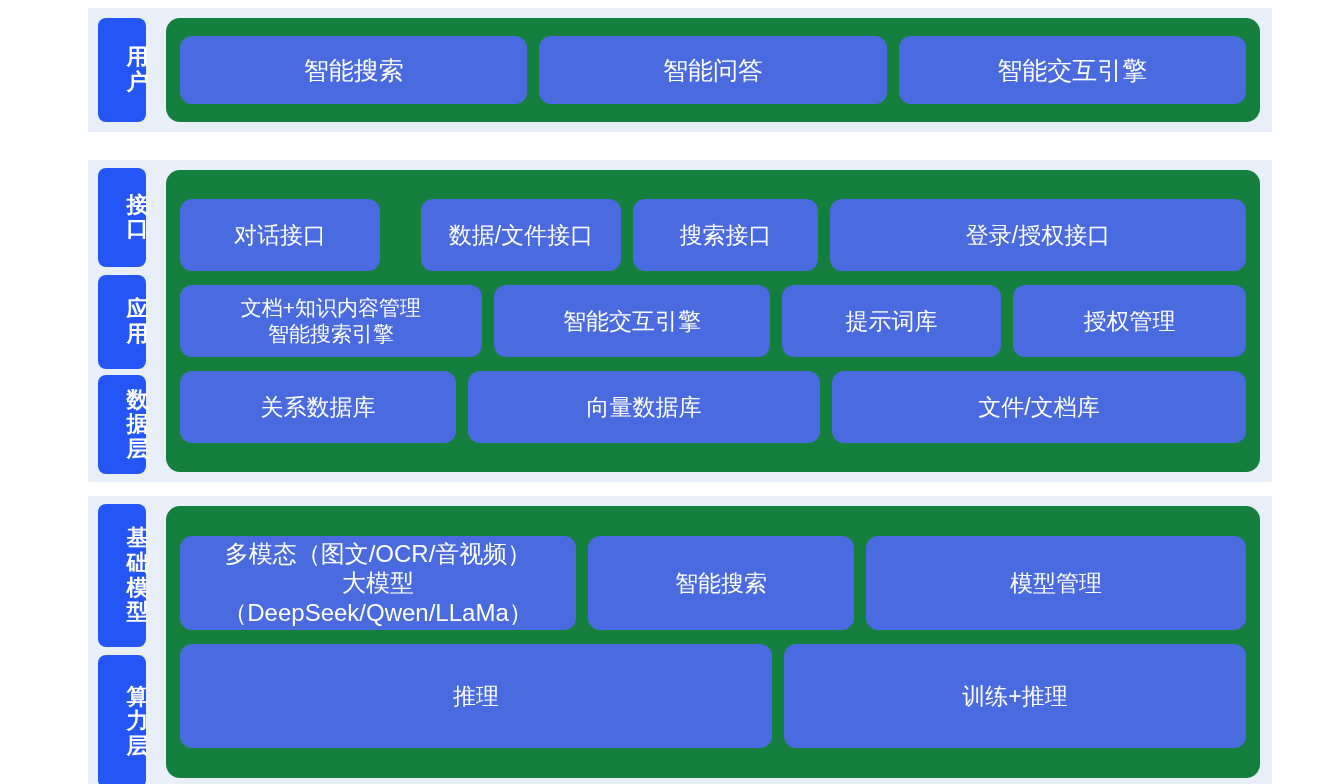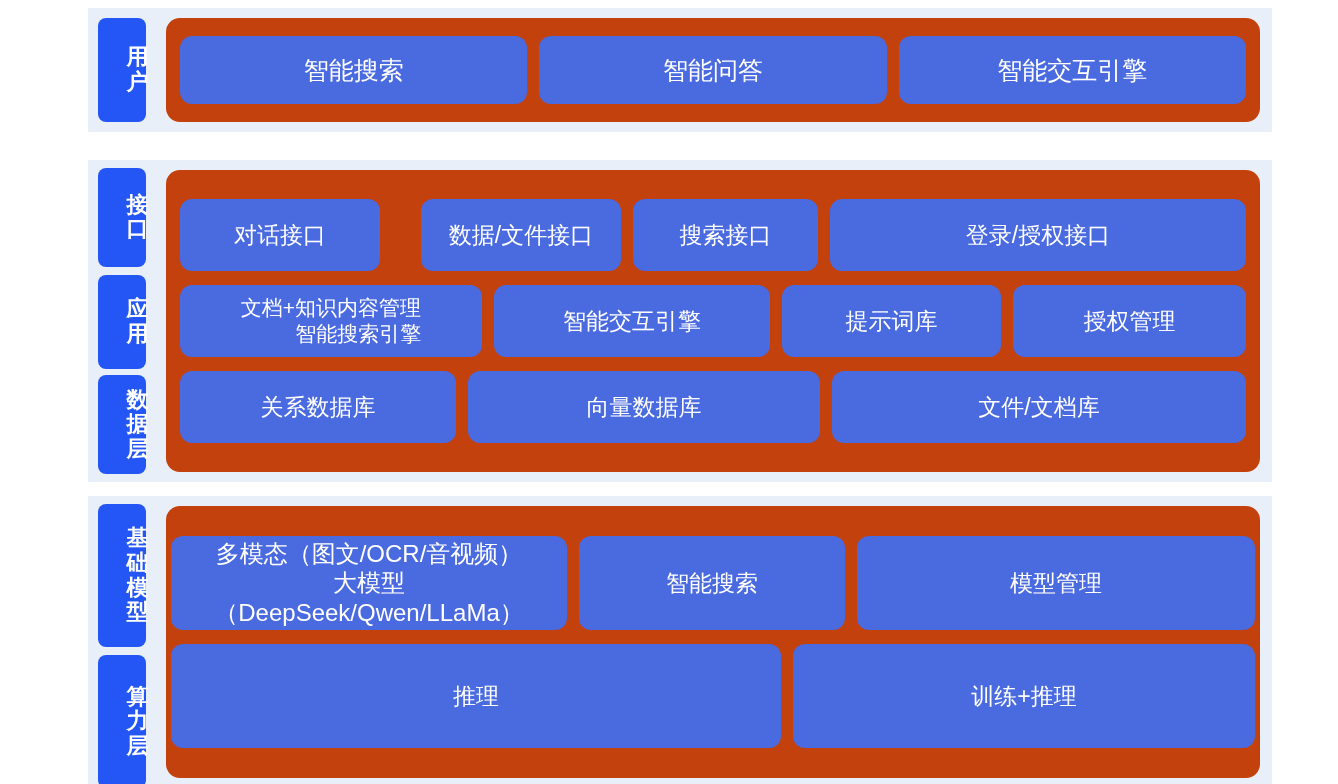--- a/index.html
+++ b/index.html
@@ -65,21 +65,21 @@
     word-break: break-all;
     box-sizing: border-box;
     flex: 1 1 auto;
     padding-left: 32px;
   }
   .tag span { display: block; width: 1.1em; }
 
   
   .panel {
     flex: 1 1 auto;
-    background: #c2410c;
+    background: #15803d;
     border-radius: 14px;
     margin: 10px 12px 10px 10px;
     padding: 14px 12px;
     box-sizing: border-box;
     display: flex;
     flex-direction: column;
     justify-content: center;
     gap: 12px;
   }
 
@@ -111,21 +111,21 @@
   #sec-user .box { height: 68px; font-size: 25px; flex: 1 1 0; }
 
   
   #sec-middle { top: 160px; height: 322px; }
   #sec-middle .tag-col { padding: 0; gap: 0; }
   #sec-middle .tag-if   { height: 104px; margin-top: 8px; }
   #sec-middle .tag-app  { height: 100px; margin-top: 8px; }
   #sec-middle .tag-data { height: 104px; margin-top: 6px; margin-bottom: 8px; text-align: center; }
   #sec-middle .panel { gap: 14px; padding: 18px 14px; }
   #sec-middle .row { height: 72px; }
-  #sec-middle .row .box { height: 100%; text-align: right; }
+  #sec-middle .row .box { height: 100%; }
 
   
   .if-1 { flex: 0 0 200px; }
   .if-2 { flex: 0 0 215px; }
   .if-3 { flex: 0 0 200px; margin-left: 29px; }
   .if-4 { flex: 0 0 185px; }
   .if-5 { flex: 1 1 auto; }
 
   
   .ap-1 { flex: 0 0 302px; font-size: 21px !important; }
@@ -136,21 +136,21 @@
   
   .dt-1 { flex: 0 0 276px; }
   .dt-2 { flex: 0 0 352px; }
   .dt-3 { flex: 1 1 auto; }
 
   
   #sec-bottom { top: 496px; height: 292px; }
   #sec-bottom .tag-col { padding: 0; gap: 0; }
   #sec-bottom .tag-fm  { height: 138px; margin-top: 8px; align-items: center; }
   #sec-bottom .tag-cp  { height: 128px; margin-top: 8px; }
-  #sec-bottom .panel { gap: 14px; padding: 18px 5px; }
+  #sec-bottom .panel { gap: 14px; padding: 18px 14px; }
   #sec-bottom .row-fm { height: 94px; }
   #sec-bottom .row-cp { height: 104px; }
   #sec-bottom .row .box { height: 100%; }
 
   .fm-1 { flex: 0 0 396px; font-size: 24px !important; }
   .fm-2 { flex: 0 0 266px; }
   .fm-3 { flex: 1 1 auto; }
 
   .cp-1 { flex: 0 0 462px; }
   .cp-2 { flex: 1 1 auto; }

